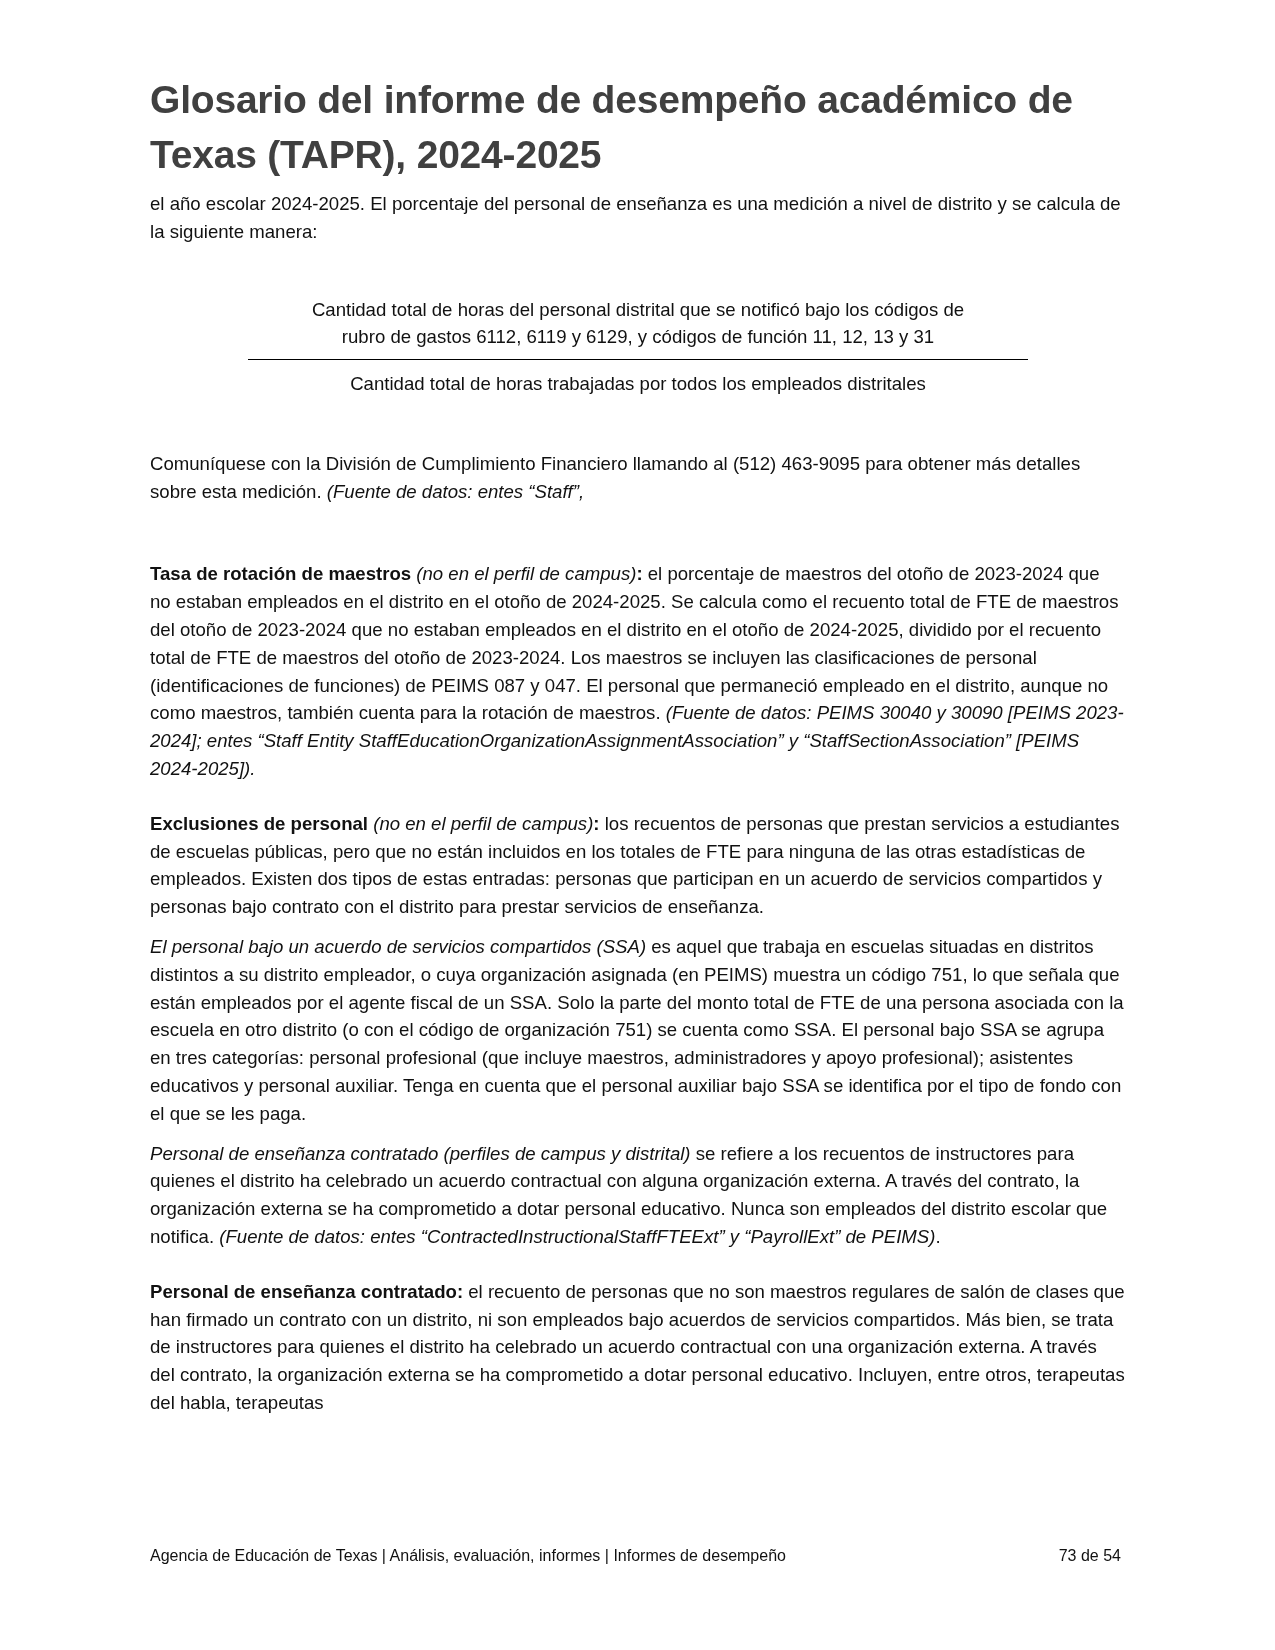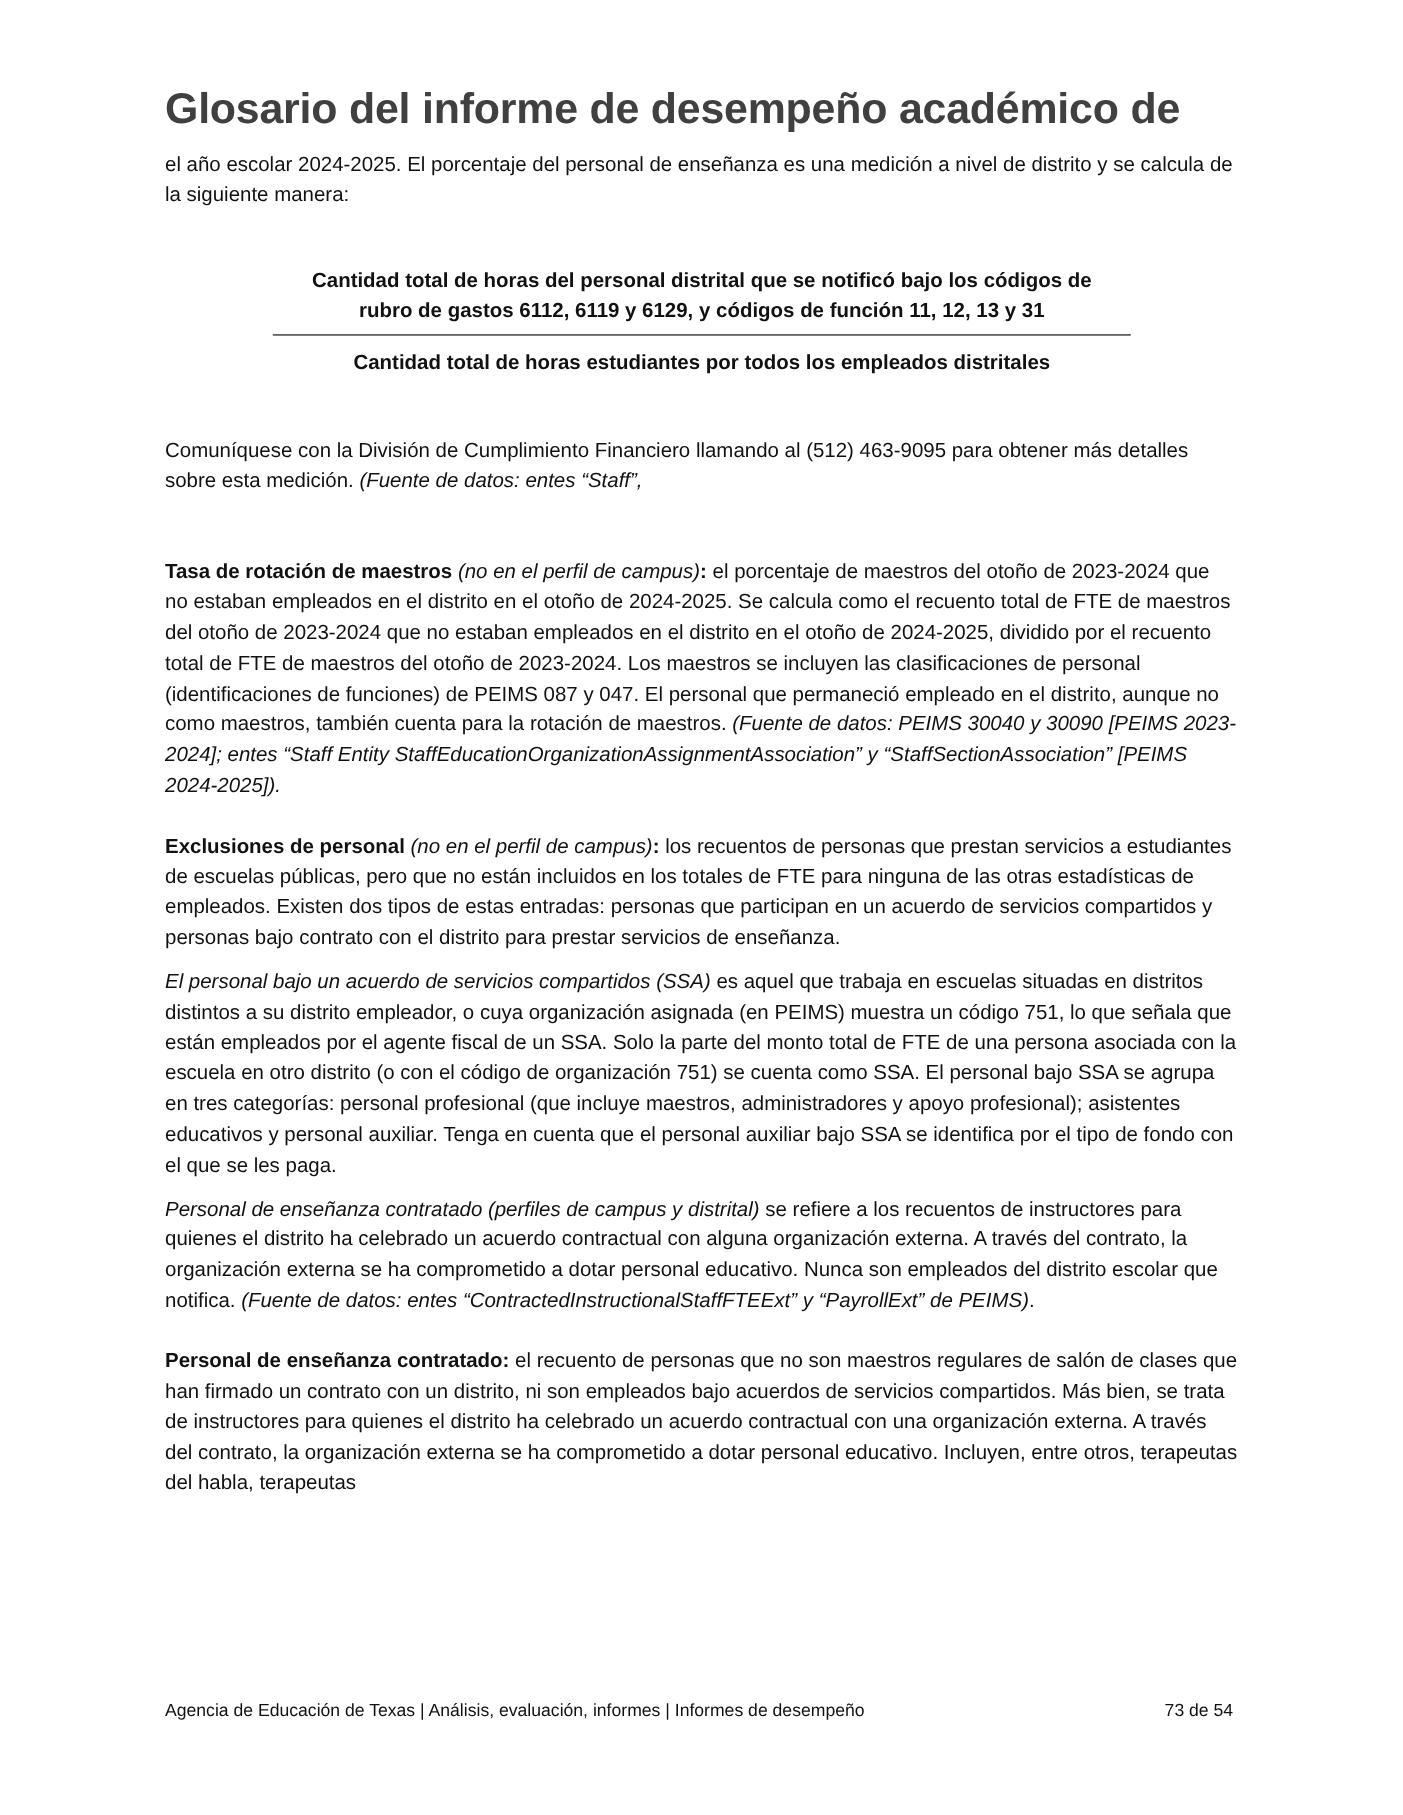--- a/index.html
+++ b/index.html
@@ -8,49 +8,50 @@
     font-family: "Liberation Sans", "DejaVu Sans", sans-serif;
     color: #111111;
   }
   .page { position: absolute; left: 150px; top: 72px; width: 975px; }
   .title {
     font-size: 39px; font-weight: bold; color: #404040;
     line-height: 55px; margin: 0 0 8px 0; letter-spacing: -0.2px;
   }
   p { margin: 0; font-size: 18.6px; line-height: 27.8px; }
   .intro { margin-bottom: 50px; }
-  .fraction { width: 780px; margin: 0 0 52px 98px; text-align: center; font-weight: bold; font-size: 18.6px; }
+  .fraction { width: 780px; margin: 0 0 52px 98px; text-align: center; font-weight: normal; font-size: 18.6px; }
   .fraction .num { line-height: 27.8px; padding-bottom: 8px; border-bottom: 1.3px solid #000; }
   .fraction .den { line-height: 27.8px; padding-top: 10px; }
   .gap-lg { margin-bottom: 27px; }
   .gap-sm { margin-bottom: 12px; }
   b { font-weight: bold; }
   i { font-style: italic; margin-top: 32px; }
   .footer {
     position: absolute; left: 150px; top: 1544px; width: 975px;
     font-size: 16px; line-height: 24px; display: flex; justify-content: space-between;
   }
   .footer .pg { padding-right: 4px; }
 </style>
 </head>
 <body>
 
 <div class="page">
   <h1 class="title">
     <span>Glosario del informe de desempeño académico de</span><br>
+    <span>Texas (TAPR), 2024-2025</span>
   </h1>
 
   <p class="intro">el año escolar 2024-2025. El porcentaje del personal de enseñanza es una medición a nivel de distrito y se calcula de la siguiente manera:</p>
 
   <div class="fraction">
     <div class="num">
       <span>Cantidad total de horas del personal distrital que se notificó bajo los códigos de</span><br>
       <span>rubro de gastos 6112, 6119 y 6129, y códigos de función 11, 12, 13 y 31</span>
     </div>
-    <div class="den">Cantidad total de horas estudiantes por todos los empleados distritales</div>
+    <div class="den">Cantidad total de horas trabajadas por todos los empleados distritales</div>
   </div>
 
   <p class="gap-lg"><span>Comuníquese con la División de Cumplimiento Financiero llamando al (512) 463-9095 para obtener más detalles sobre esta medición. </span><i>(Fuente de datos: entes “Staff”,</i><br><br></p>
 
   <p class="gap-lg"><b>Tasa de rotación de maestros</b><i> (no en el perfil de campus)</i><b>:</b><span> el porcentaje de maestros del otoño de 2023-2024 que no estaban empleados en el distrito en el otoño de 2024-2025. Se calcula como el recuento total de FTE de maestros del otoño de 2023-2024 que no estaban empleados en el distrito en el otoño de 2024-2025, dividido por el recuento total de FTE de maestros del otoño de 2023-2024. Los maestros se incluyen las clasificaciones de personal (identificaciones de funciones) de PEIMS 087 y 047. El personal que permaneció empleado en el distrito, aunque no como maestros, también cuenta para la rotación de maestros. </span><i>(Fuente de datos: PEIMS 30040 y 30090 [PEIMS 2023-2024]; entes “Staff Entity StaffEducationOrganizationAssignmentAssociation” y “StaffSectionAssociation” [PEIMS 2024-2025]).</i></p>
 
   <p class="gap-sm"><b>Exclusiones de personal</b><i> (no en el perfil de campus)</i><b>:</b><span> los recuentos de personas que prestan servicios a estudiantes de escuelas públicas, pero que no están incluidos en los totales de FTE para ninguna de las otras estadísticas de empleados. Existen dos tipos de estas entradas: personas que participan en un acuerdo de servicios compartidos y personas bajo contrato con el distrito para prestar servicios de enseñanza.</span></p>
 
   <p class="gap-sm"><i>El personal bajo un acuerdo de servicios compartidos (SSA)</i><span> es aquel que trabaja en escuelas situadas en distritos distintos a su distrito empleador, o cuya organización asignada (en PEIMS) muestra un código 751, lo que señala que están empleados por el agente fiscal de un SSA. Solo la parte del monto total de FTE de una persona asociada con la escuela en otro distrito (o con el código de organización 751) se cuenta como SSA. El personal bajo SSA se agrupa en tres categorías: personal profesional (que incluye maestros, administradores y apoyo profesional); asistentes educativos y personal auxiliar. Tenga en cuenta que el personal auxiliar bajo SSA se identifica por el tipo de fondo con el que se les paga.</span></p>
 

